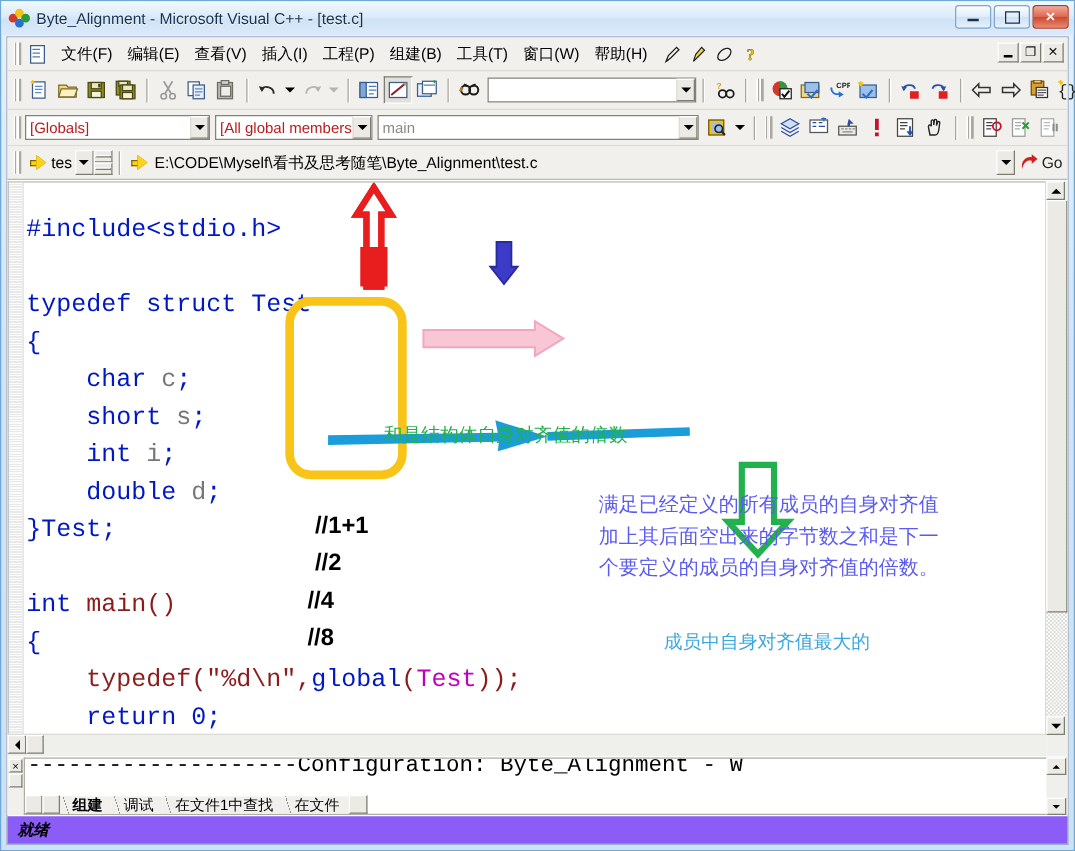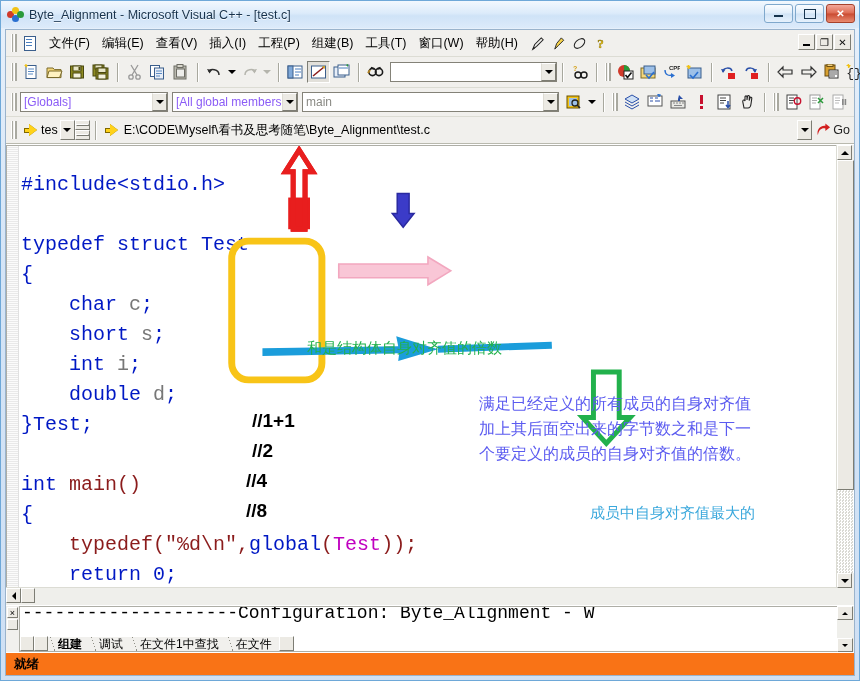--- a/index.html
+++ b/index.html
@@ -91,21 +91,21 @@
   .tbtn{
     width:23px;height:22px;display:flex;align-items:center;justify-content:center;
     position:relative;flex:0 0 auto;box-sizing:border-box;
   }
   .tbtn.pressed{border:1px solid #7d7d74;border-right-color:#fff;border-bottom-color:#fff;background:#e2e0da;}
   .ic{width:17px;height:16px;position:relative;display:block;}
   .combo{
     height:20px;border:1px solid #848278;background:#fff;box-sizing:border-box;
     display:flex;align-items:center;position:relative;flex:0 0 auto;
   }
-  .combo .txt{padding:0 3px;font-size:12px;color:#8b5cf6;white-space:nowrap;overflow:hidden;flex:1;}
+  .combo .txt{padding:0 3px;font-size:12px;color:#b91c1c;white-space:nowrap;overflow:hidden;flex:1;}
   .combo .txt.gray{color:#8a8a84;}
   .combo .arrow{
     width:15px;height:100%;box-sizing:border-box;flex:0 0 auto;
     border-left:1px solid #dedcd4;
     background:#eceae4;border-top:1px solid #fff;border-bottom:1px solid #7d7d74;border-right:1px solid #7d7d74;
     display:flex;align-items:center;justify-content:center;
   }
   .tri-d{width:0;height:0;border-left:4px solid transparent;border-right:4px solid transparent;border-top:4px solid #000;}
   .tri-r{width:0;height:0;border-top:4px solid transparent;border-bottom:4px solid transparent;border-left:4px solid #000;}
   .tri-l{width:0;height:0;border-top:4px solid transparent;border-bottom:4px solid transparent;border-right:4px solid #000;}
@@ -181,21 +181,21 @@
   .tab{
     background:#f1f0ed;border-top:1px solid #fff;font-size:12px;padding:1px 7px 1px 10px;
     position:relative;color:#000;white-space:nowrap;height:15px;box-sizing:border-box;line-height:13px;
   }
   .tab.active{font-weight:bold;}
   .tab:before{content:"";position:absolute;left:0;top:0;bottom:0;width:9px;
     background:linear-gradient(72deg,transparent 49%,#8f8f86 49%,#8f8f86 53%,#f1f0ed 53%);}
   .tab-right-nav{display:flex;}
 
   
-  .statusbar{height:22px;display:flex;align-items:center;background:#f97316;border-top:1px solid #fff;}
+  .statusbar{height:22px;display:flex;align-items:center;background:#8b5cf6;border-top:1px solid #fff;font-style:italic;}
   .status-text{font-size:12.5px;font-weight:bold;color:#000;padding-left:8px;}
 </style>
 </head>
 <body>
 
 <div class="app">
 
   <div class="titlebar">
     <div class="title-icon">
       <span class="d d1"></span>
@@ -658,21 +658,21 @@
 
             <g>
               <path d="M587 228 L613 228 L613 274 L624 274 L600 300 L576 274 L587 274 Z" fill="#fff" stroke="#22b14c" stroke-width="5" stroke-linejoin="miter"></path>
             </g>
           </svg>
 
           <div class="anno-text" id="anno-green-top" style="left: 300px; top: 190px; color: rgb(34, 177, 76); font-size: 15px; line-height: 24px;">和是结构体自身对齐值的倍数</div>
           <div class="anno-text" id="anno-pink-block" style="left: 472px; top: 245px; color: rgb(91, 91, 240); font-size: 16px; line-height: 25px;">满足已经定义的所有成员的自身对齐值
 加上其后面空出来的字节数之和是下一
 个要定义的成员的自身对齐值的倍数。</div>
-          <div class="anno-text" id="anno-cyan" style="left: 583px; top: 355px; color: rgb(58, 168, 220); font-size: 15px; line-height: 24px;">成员中自身对齐值最大的</div>
+          <div class="anno-text" id="anno-cyan" style="left: 524px; top: 355px; color: rgb(58, 168, 220); font-size: 15px; line-height: 24px;">成员中自身对齐值最大的</div>
 
         </div>
       </div>
 
       <div class="vscroll">
         <div class="sb-btn">
             <div class="tri-u"></div>
           </div>
         <div class="sb-track" style="position:absolute;top:15px;bottom:15px;left:0;right:0"></div>
         <div class="sb-thumb" style="position:absolute;top:15px;left:0;right:0;height:330px"></div>

